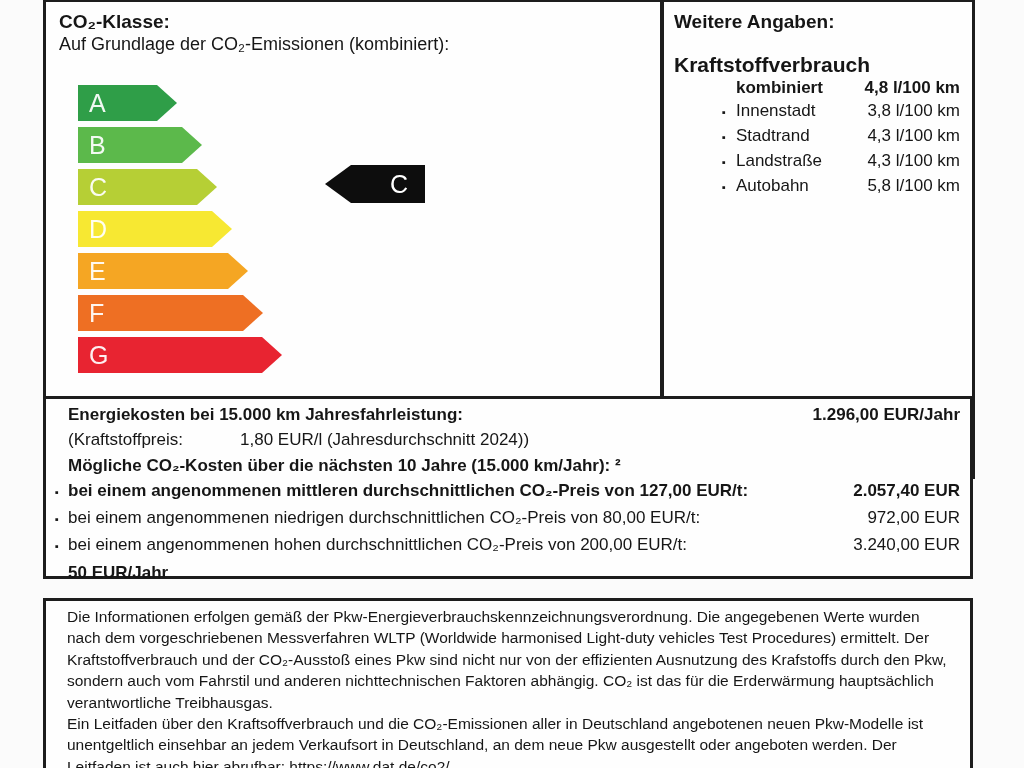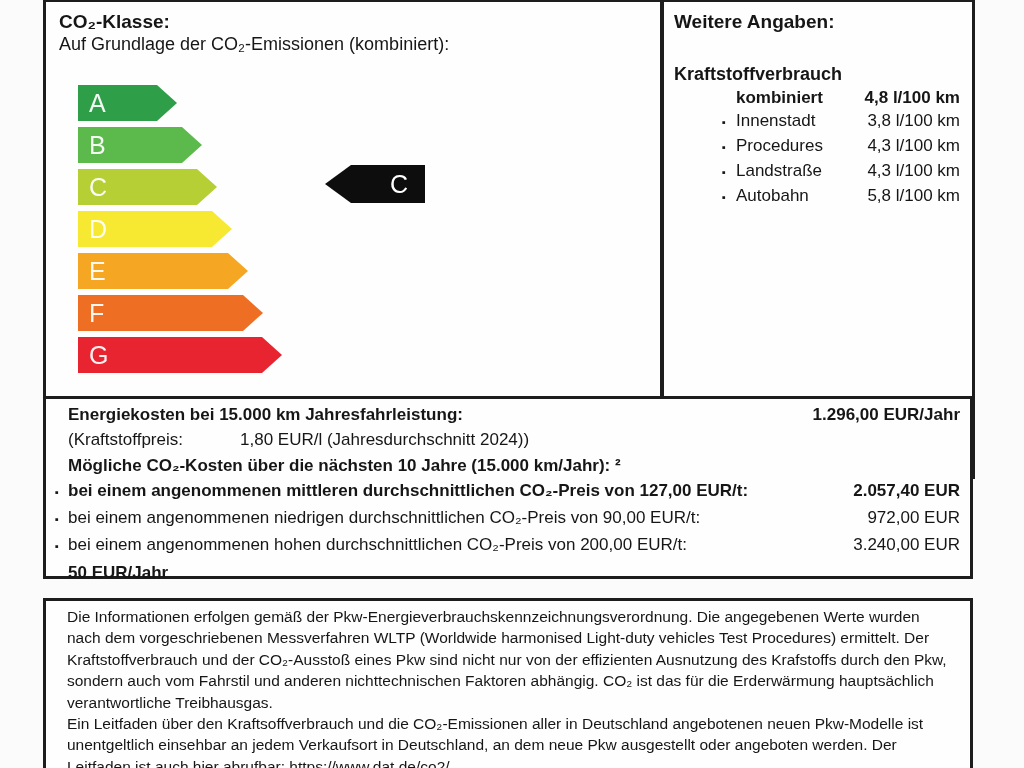--- a/index.html
+++ b/index.html
@@ -20,21 +20,21 @@
   .scale{margin:30px 0 0 19px;}
   .scale-arrow{height:36px;margin-bottom:6px;display:flex;align-items:center;
     clip-path:polygon(0 0, calc(100% - 20px) 0, 100% 50%, calc(100% - 20px) 100%, 0 100%);}
   .scale-letter{color:rgba(255,255,255,.93);font-size:25px;padding-left:11px;line-height:36px;}
   .marker{position:absolute;left:279px;top:163px;width:100px;height:38px;
     display:flex;align-items:center;justify-content:flex-end;
     clip-path:polygon(0 50%, 26px 0, 100% 0, 100% 100%, 26px 100%);
     padding-right:17px;box-sizing:border-box;}
   .marker-letter{color:#ffffff;font-size:25px;}
   
-  .group-title{font-size:18px;font-weight:bold;line-height:23px;margin-top:30px;}
+  .group-title{font-size:21px;font-weight:bold;line-height:23px;margin-top:20px;}
   .kv-row{display:flex;font-size:17px;line-height:23px;align-items:baseline;margin-left:48px;}
   .kv-bullet{width:14px;font-size:11px;flex:0 0 auto;}
   .kv-label{flex:1;}
   .kv-value{white-space:nowrap;text-align:right;}
   .bold{font-weight:bold;}
   
   #costs{left:43px;top:396px;width:930px;height:183px;padding:3px 10px 4px 9px;}
   .cost-row{display:flex;font-size:17px;line-height:25.3px;align-items:baseline;}
   .cost-bullet{width:13px;font-size:11px;flex:0 0 auto;}
   .cost-label{flex:1;white-space:nowrap;overflow:hidden;}
@@ -91,21 +91,21 @@
           <span class="kv-label bold">kombiniert</span>
           <span class="kv-value bold">4,8 l/100 km</span>
         </div>
         <div class="kv-row">
           <span class="kv-bullet">▪</span>
           <span class="kv-label">Innenstadt</span>
           <span class="kv-value">3,8 l/100 km</span>
         </div>
         <div class="kv-row">
           <span class="kv-bullet">▪</span>
-          <span class="kv-label">Procedures</span>
+          <span class="kv-label">Stadtrand</span>
           <span class="kv-value">4,3 l/100 km</span>
         </div>
         <div class="kv-row">
           <span class="kv-bullet">▪</span>
           <span class="kv-label">Landstraße</span>
           <span class="kv-value">4,3 l/100 km</span>
         </div>
         <div class="kv-row">
           <span class="kv-bullet">▪</span>
           <span class="kv-label">Autobahn</span>
@@ -132,21 +132,21 @@
       <span class="cost-label">Mögliche CO₂-Kosten über die nächsten 10 Jahre (15.000 km/Jahr): ²</span>
       <span class="cost-value"></span>
     </div>
     <div class="cost-row bold">
       <span class="cost-bullet">▪</span>
       <span class="cost-label">bei einem angenommenen mittleren durchschnittlichen CO₂-Preis von 127,00 EUR/t:</span>
       <span class="cost-value">2.057,40 EUR</span>
     </div>
     <div class="cost-row">
       <span class="cost-bullet">▪</span>
-      <span class="cost-label">bei einem angenommenen niedrigen durchschnittlichen CO₂-Preis von 90,00 EUR/t:</span>
+      <span class="cost-label">bei einem angenommenen niedrigen durchschnittlichen CO₂-Preis von 80,00 EUR/t:</span>
       <span class="cost-value">972,00 EUR</span>
     </div>
     <div class="cost-row">
       <span class="cost-bullet">▪</span>
       <span class="cost-label">bei einem angenommenen hohen durchschnittlichen CO₂-Preis von 200,00 EUR/t:</span>
       <span class="cost-value">3.240,00 EUR</span>
     </div>
     <div class="cost-row bold">
       <span class="cost-bullet"></span>
       <span class="cost-value">50 EUR/Jahr</span>

